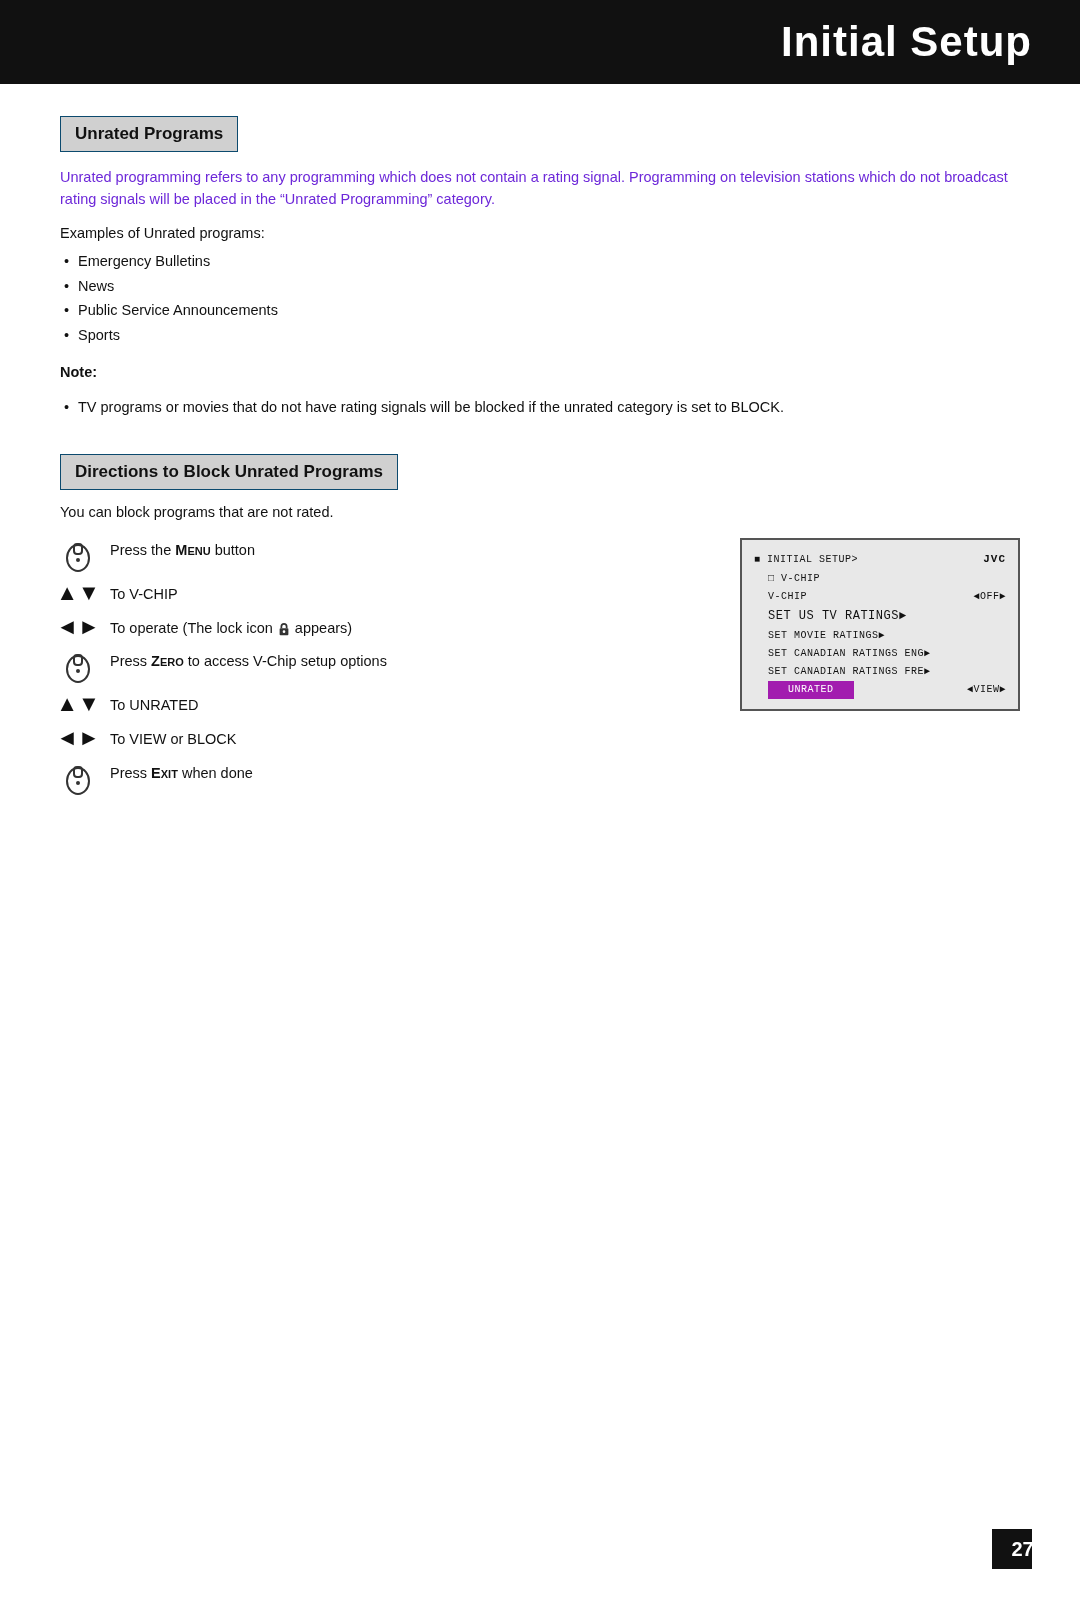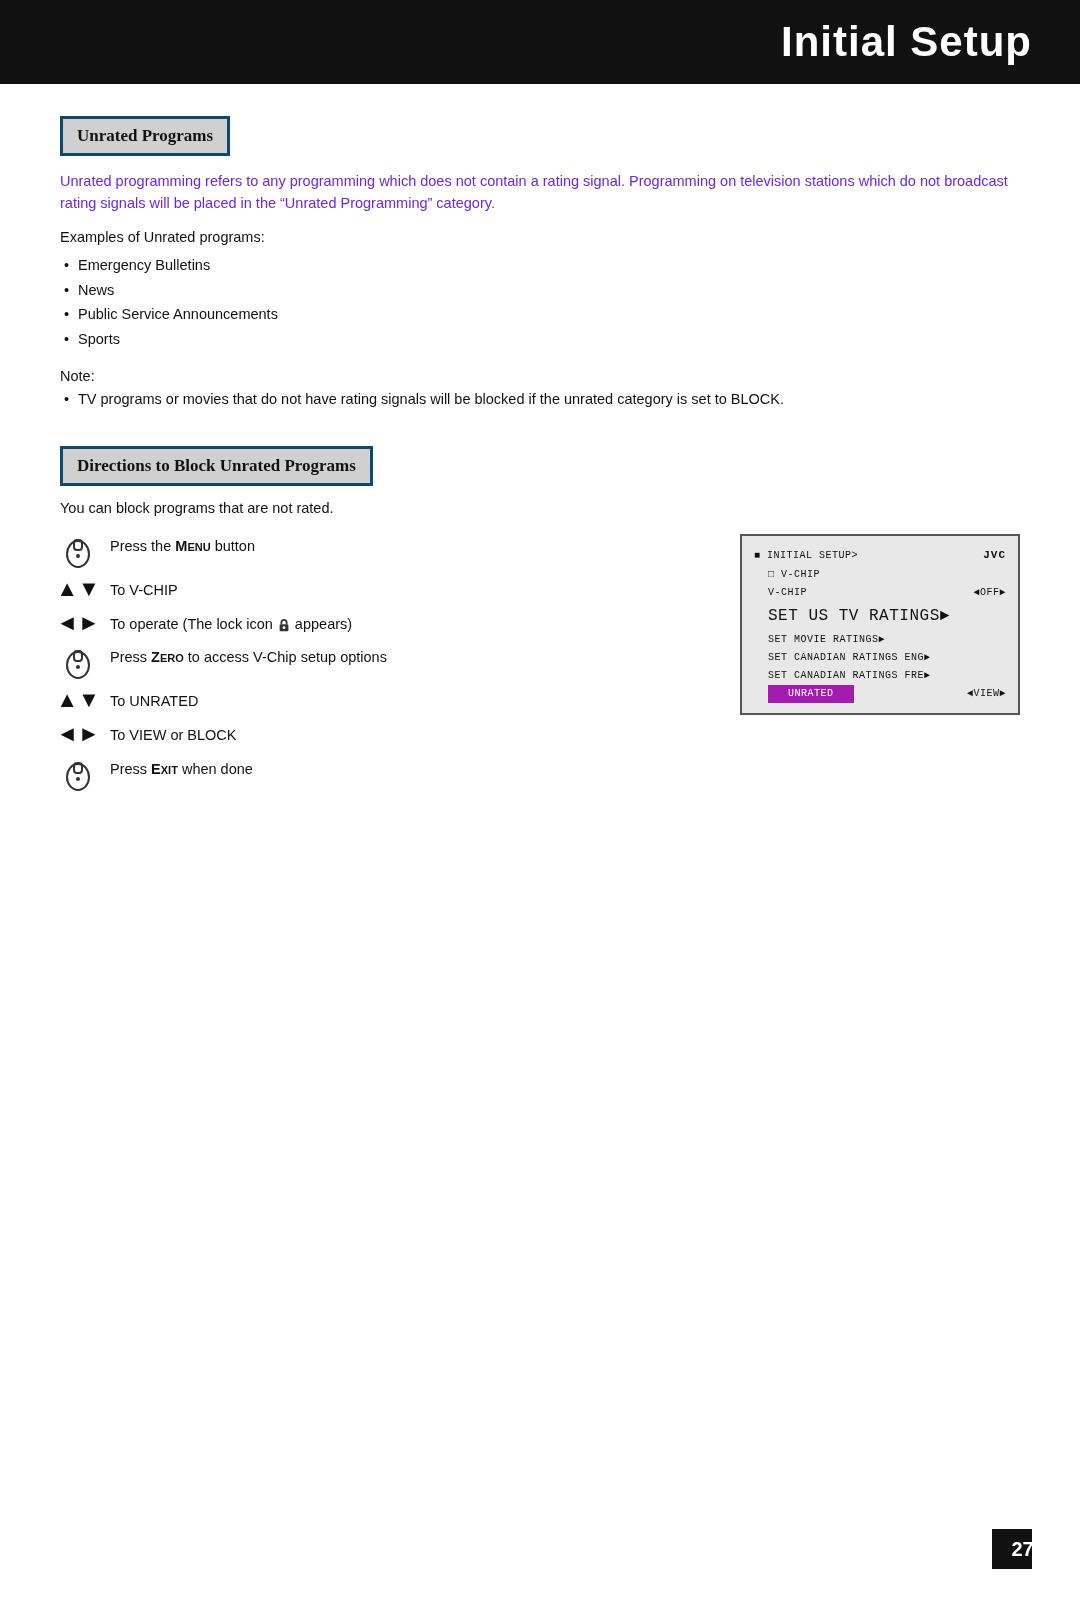--- a/index.html
+++ b/index.html
@@ -33,22 +33,21 @@
     }
 
     
     .section-heading {
       background: #d0d0d0;
       padding: 7px 14px;
       font-size: 17px;
       font-weight: 700;
       margin-bottom: 14px;
       display: inline-block;
-      border: 3px solid #0c4a6e;
-      font-family: Liberation Serif, serif;
+      border: 1px solid #0c4a6e;
     }
 
     .section-block {
       margin-bottom: 36px;
     }
 
     .body-text {
       font-size: 14.5px;
       line-height: 1.55;
       margin-bottom: 14px;
@@ -87,23 +86,23 @@
       position: absolute;
       left: 4px;
     }
 
     .note-section {
       margin-top: 16px;
       margin-bottom: 10px;
     }
 
     .note-label {
-      font-weight: 400;
-      font-size: 14.5px;
-      margin-bottom: 4px;
+      font-weight: 700;
+      font-size: 14.5px;
+      margin-bottom: 16px;
     }
 
     .note-text {
       font-size: 14.5px;
       line-height: 1.55;
       padding-left: 18px;
       position: relative;
     }
 
     .note-text::before {
@@ -367,21 +366,21 @@
         <div class="tv-row indent">
           <span style="font-size:10px;">□ V-CHIP</span>
         </div>
 
         <div class="tv-row indent">
           <span style="font-size:10px;">V-CHIP</span>
           <span style="font-size:10px; margin-left:auto;">◄OFF►</span>
         </div>
 
         <div class="tv-row indent">
-          <span style="font-size:16px;">SET US TV RATINGS►</span>
+          <span style="font-size:12px;">SET US TV RATINGS►</span>
         </div>
 
         <div class="tv-row indent">
           <span style="font-size:10px;">SET MOVIE RATINGS►</span>
         </div>
 
         <div class="tv-row indent">
           <span style="font-size:10px;">SET CANADIAN RATINGS ENG►</span>
         </div>
 

